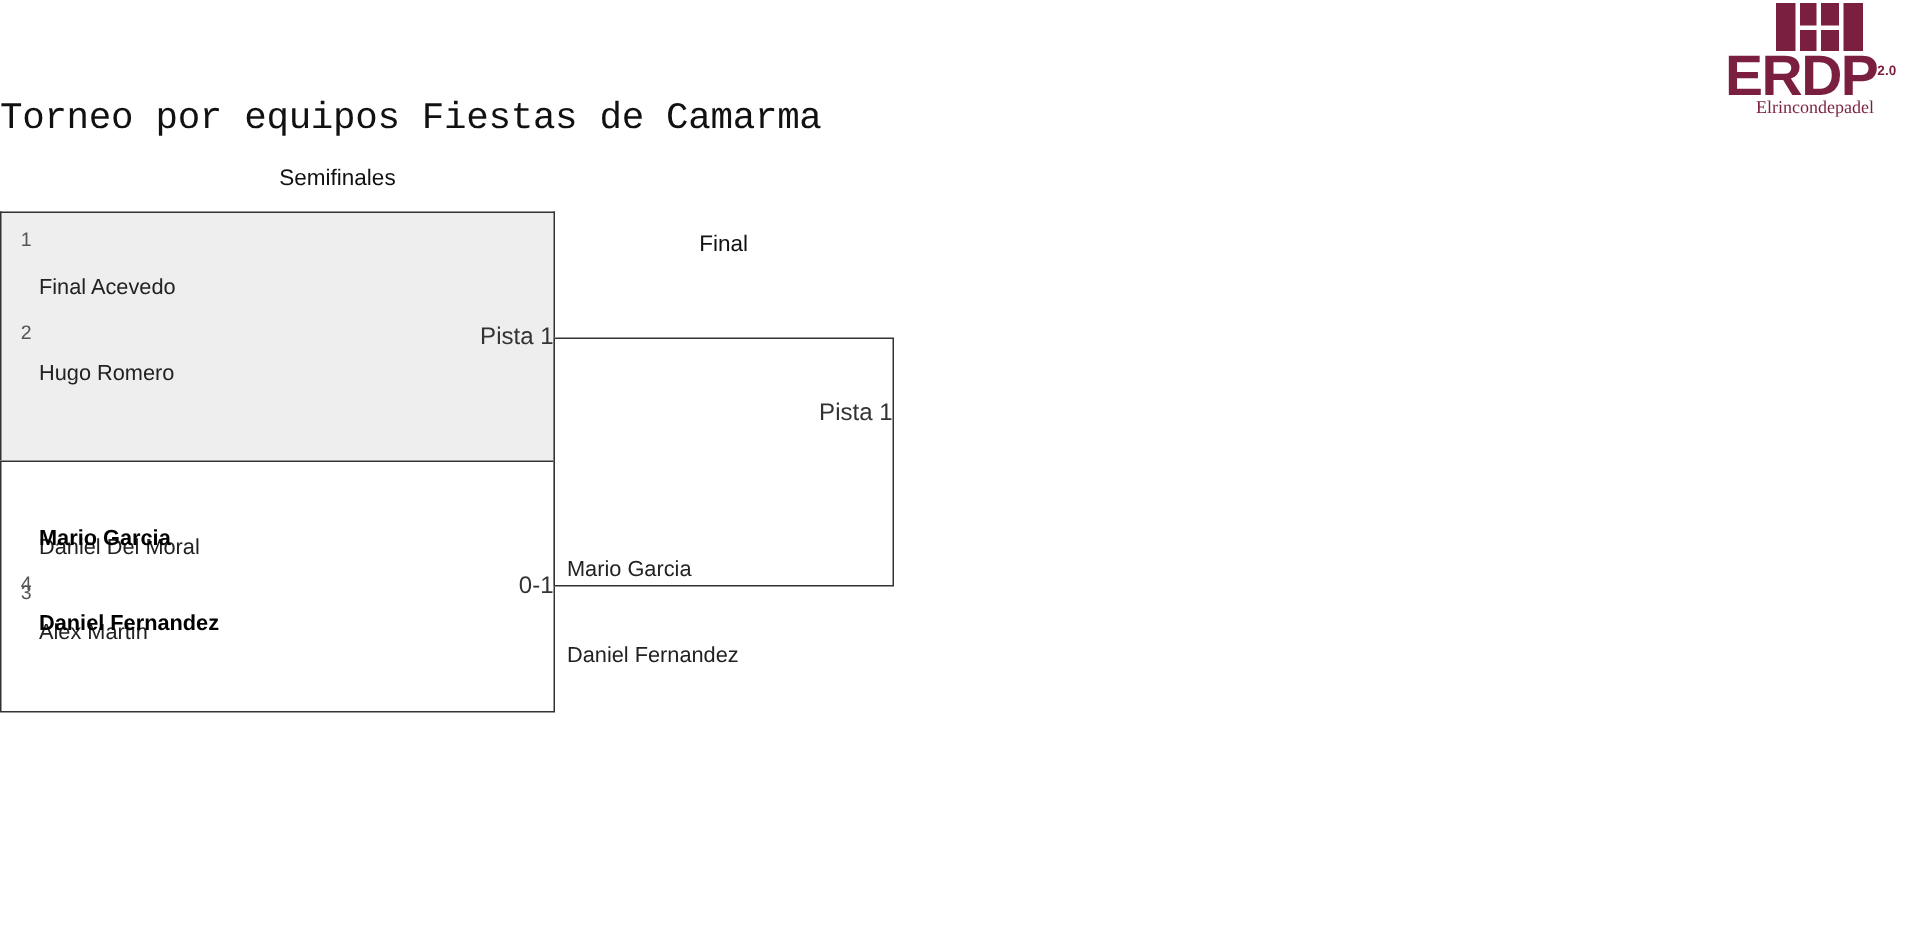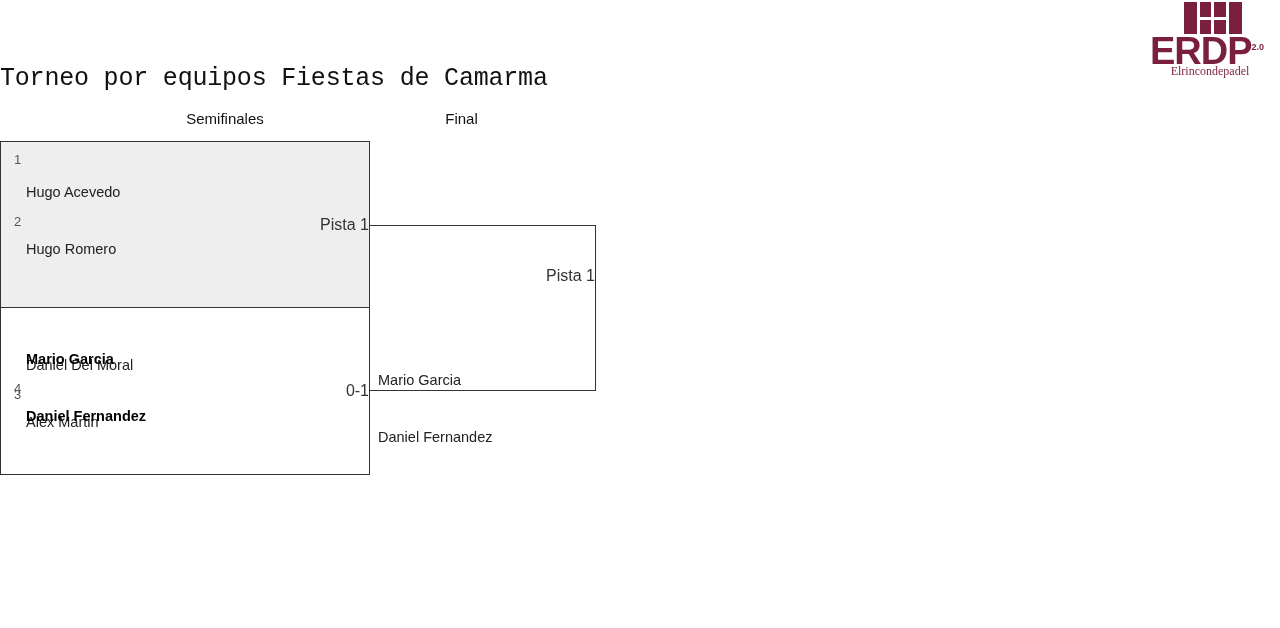--- a/index.html
+++ b/index.html
@@ -86,21 +86,21 @@
   .bracket { position: absolute; left: 0; top: 0; width: 1280px; height: 628px; }
 
   .round-header {
     position: absolute;
     text-align: center;
     font-size: 15px;
     color: #111111;
     top: 110px;
   }
   .round-header.semis { left: 0px; width: 370px; padding-left: 40px; }
-  .round-header.final { left: 348px; width: 227px; }
+  .round-header.final { left: 369px; width: 227px; margin-top: 44px; }
 
   .match {
     position: absolute;
     box-sizing: border-box;
     border: 1px solid #333333;
   }
   .match.semi-1 {
     left: 0px; top: 141px; width: 370px; height: 166px;
     background: #eeeeee;
     border-bottom: none;
@@ -187,21 +187,21 @@
   <div class="round-header final">Final</div>
 
   <div class="match semi-1">
     <div class="team top">
       <span class="seed">1</span>
     </div>
     <div class="match-meta">Pista 1</div>
     <div class="team bottom">
       <span class="seed">2</span>
       <span class="players">
-        <span class="player-line">Hugo Acevedo</span>
+        <span class="player-line">Final Acevedo</span>
         <span class="player-line">Hugo Romero</span>
       </span>
     </div>
   </div>
 
   <div class="match semi-2">
     <div class="team top">
       <span class="seed">3</span>
       <span class="players">
         <span class="player-line">Daniel Del Moral</span>

